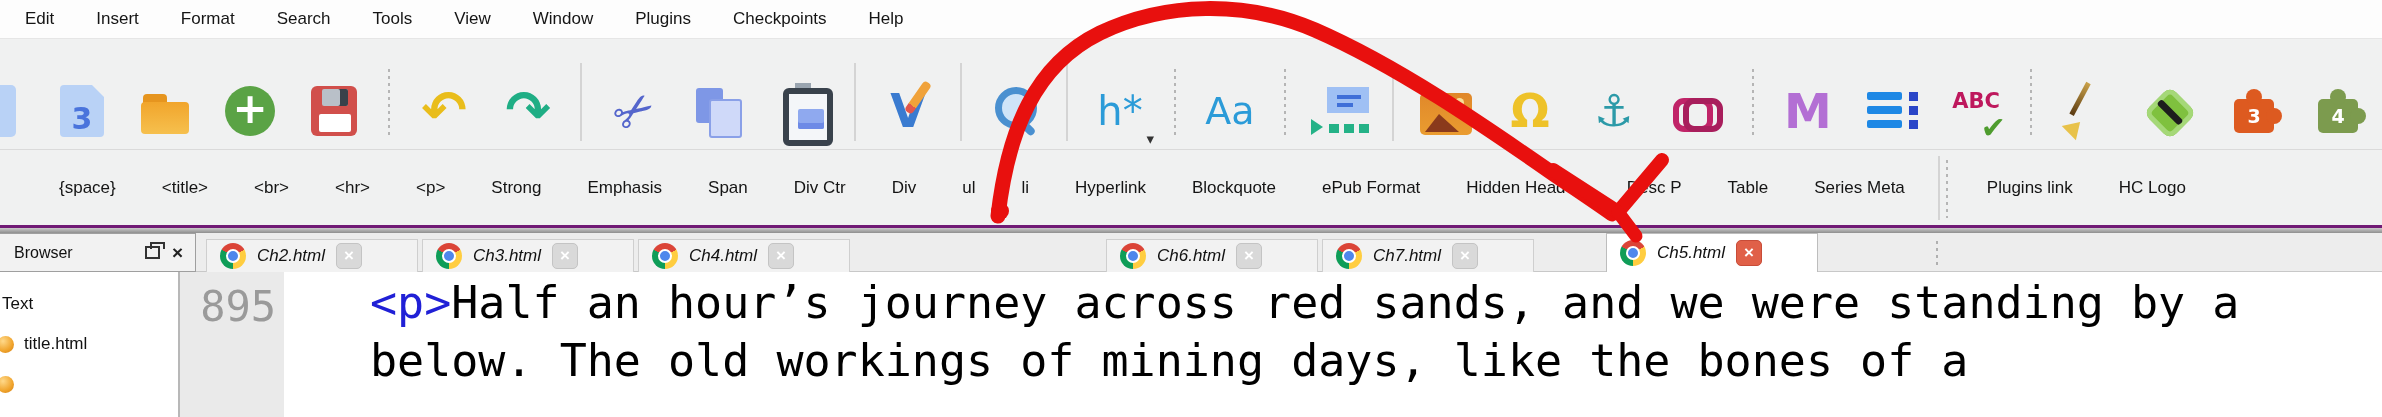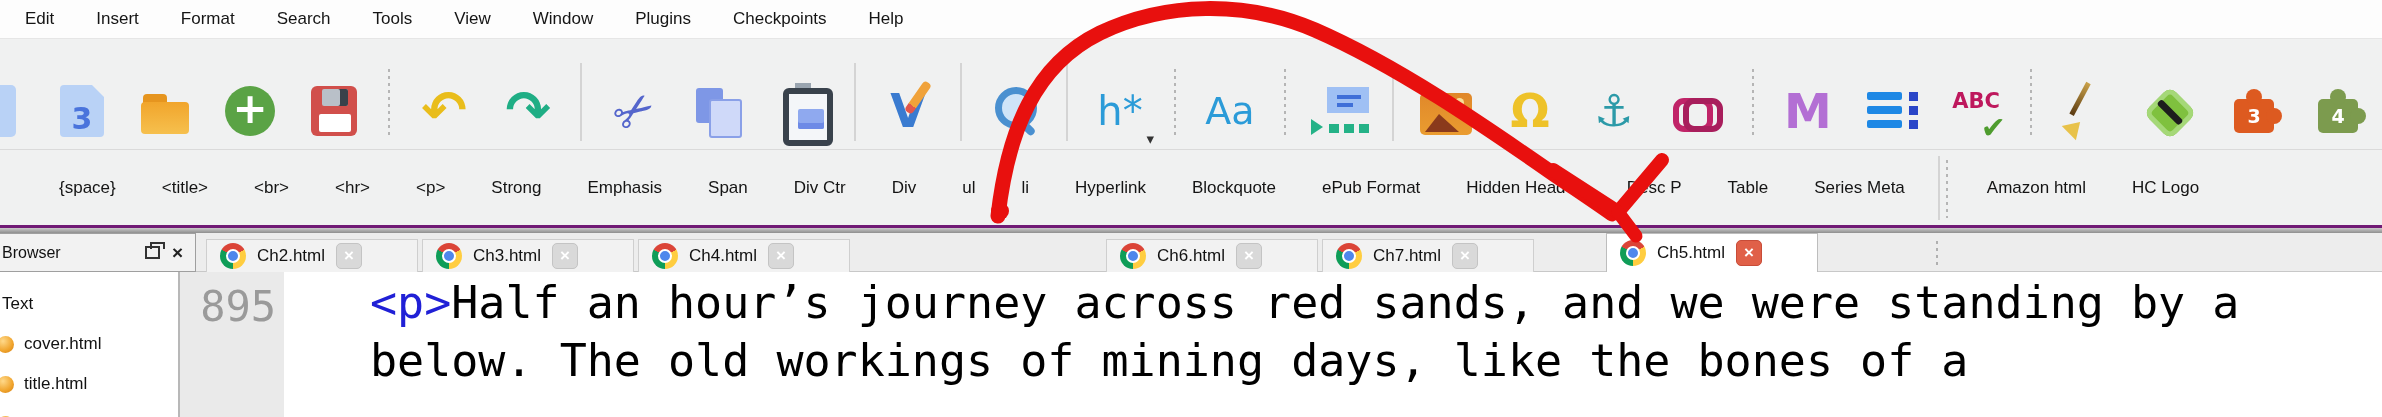--- a/index.html
+++ b/index.html
@@ -116,31 +116,31 @@
   .txtbtn { border:none; background:none; font-family:inherit; font-size:17px; color:#141414;
             padding:10px 23px; flex:none; }
   .tb2-right { display:flex; align-items:center; margin-left:6px; }
   .vsep2 { width:2px; height:64px; background:#d4d4d4; margin:0 4px; }
   .grip2 { width:6px; height:60px; background-image:radial-gradient(#b5b5b5 1.4px, transparent 1.5px);
            background-size:6px 7px; margin-right:14px; }
   
   .splitter { height:5px; background:linear-gradient(#c9c9c9,#8f8f8f); }
   .tabbar { height:39px; display:flex; background:#ededed; box-shadow:inset 0 -1px 0 #c8c8c8; position:relative; }
   .panel-header { width:196px; flex:none; background:#f2f2f2; border:1px solid #9f9f9f; border-left:none;
-                  display:flex; align-items:center; gap:8px; padding:0 8px 0 2px; }
+                  display:flex; align-items:center; gap:8px; padding:0 8px 0 14px; }
   .panel-title { flex:1; font-size:16px; color:#111; }
   .float-icon { width:15px; height:13px; border:2px solid #333; position:relative; background:#f2f2f2; flex:none; }
   .float-icon::before { content:""; position:absolute; left:3px; top:-6px; width:11px; height:5px;
                   border:2px solid #333; border-bottom:none; }
   .panel-close { font-size:19px; font-weight:bold; color:#222; padding:0 4px; background:none; border:none; }
   .tabs { display:flex; align-items:flex-end; padding-left:10px; gap:4px; flex:1; }
   .tab { height:33px; min-width:212px; display:flex; align-items:center; gap:11px; padding:0 9px 0 13px;
          background:#f2f2f2; border:1px solid #cfcfcf; border-bottom:none; flex:none; }
   .tab.active { height:39px; background:#ffffff; border-color:#bdbdbd; }
-  .tab-label { font-size:17px; color:#111; white-space:nowrap; }
+  .tab-label { font-size:17px; color:#111; white-space:nowrap;font-style:italic; }
   .tab-close { width:26px; height:26px; border-radius:5px; background:#d9d9d9; border:1px solid #c4c4c4;
          color:#fff; font-size:17px; font-weight:bold; display:flex; align-items:center; justify-content:center;
          padding:0; }
   .tab.active .tab-close { background:#e06048; border-color:#c84c38; }
   .chrome-icon { width:26px; height:26px; border-radius:50%; flex:none; position:relative;
          background:conic-gradient(from -60deg, #db4437 0 120deg, #ffcd40 0 240deg, #0f9d58 0 360deg); }
   .chrome-icon::after { content:""; position:absolute; left:50%; top:50%; width:10px; height:10px;
          margin:-7px 0 0 -7px; background:#4f87ec; border:2px solid #fff; border-radius:50%; }
   .tab-gap { flex:none; }
   .tab-grip { width:6px; height:28px; align-self:center; margin-left:112px;
@@ -282,21 +282,21 @@
     <button class="txtbtn">Hyperlink</button>
     <button class="txtbtn">Blockquote</button>
     <button class="txtbtn">ePub Format</button>
     <button class="txtbtn">Hidden Header</button>
     <button class="txtbtn">Desc P</button>
     <button class="txtbtn">Table</button>
     <button class="txtbtn">Series Meta</button>
     <div class="tb2-right">
       <div class="vsep2"></div>
       <div class="grip2"></div>
-      <button class="txtbtn">Amazon html</button>
+      <button class="txtbtn">Plugins link</button>
       <button class="txtbtn">HC Logo</button>
     </div>
   </div>
 
 <div class="splitter"></div>
 
 <div class="tabbar">
   <div class="panel-header">
     <span class="panel-title">Browser</span>
     <span class="float-icon"></span>
@@ -336,24 +336,20 @@
         <button class="tab-close">×</button>
       </div>
       <div class="tab-grip"></div>
     </div>
 </div>
 
 <div class="main">
   <div class="sidebar" id="sidebar">
       <div class="side-item">
         <span>Text</span>
-      </div>
-      <div class="side-item">
-        <span class="dot-icon"></span>
-        <span>cover.html</span>
       </div>
       <div class="side-item">
         <span class="dot-icon"></span>
         <span>title.html</span>
       </div>
       <div class="side-item">
         <span class="dot-icon"></span>
         <span></span>
       </div>
     </div>

